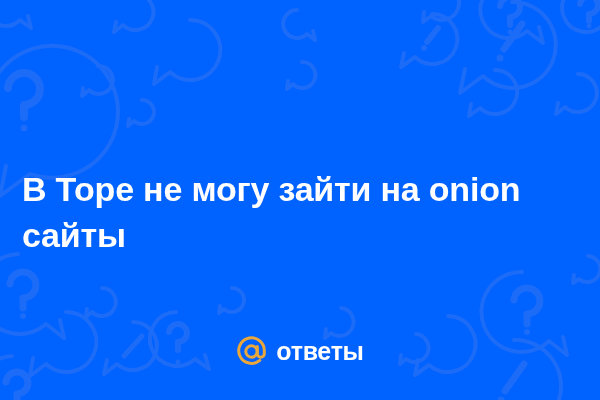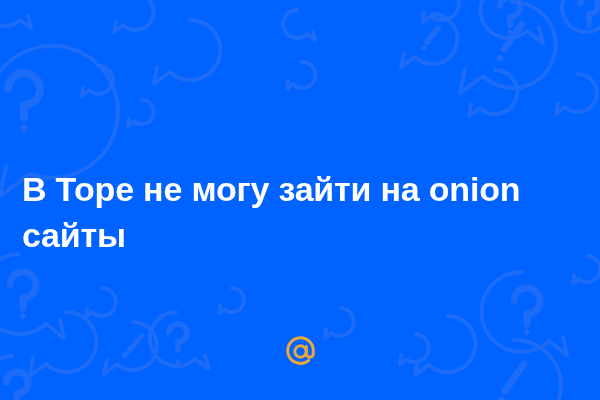--- a/index.html
+++ b/index.html
@@ -221,15 +221,16 @@
     <h1 id="title" style="color: rgb(255, 255, 255);">В Торе не могу зайти на onion сайты</h1>
   </div>
 
   <div id="logo">
     <svg id="logo-at" viewBox="0 0 32 32" xmlns="http://www.w3.org/2000/svg">
 
       <path d="M24.5 25.2a13.2 13.2 0 1 1 4.7 -9.2v2.4a3.6 3.6 0 0 1 -7.2 0v-7.6" fill="none" stroke="#E9A73C" stroke-width="3.1" stroke-linecap="round" stroke-linejoin="round"></path>
 
       <circle cx="16" cy="16" r="5.9" fill="none" stroke="#E9A73C" stroke-width="3.1"></circle>
     </svg>
+    <span id="logo-text" style="color: rgb(255, 255, 255);">ответы</span>
   </div>
 
 </div>
 
 </body></html>

